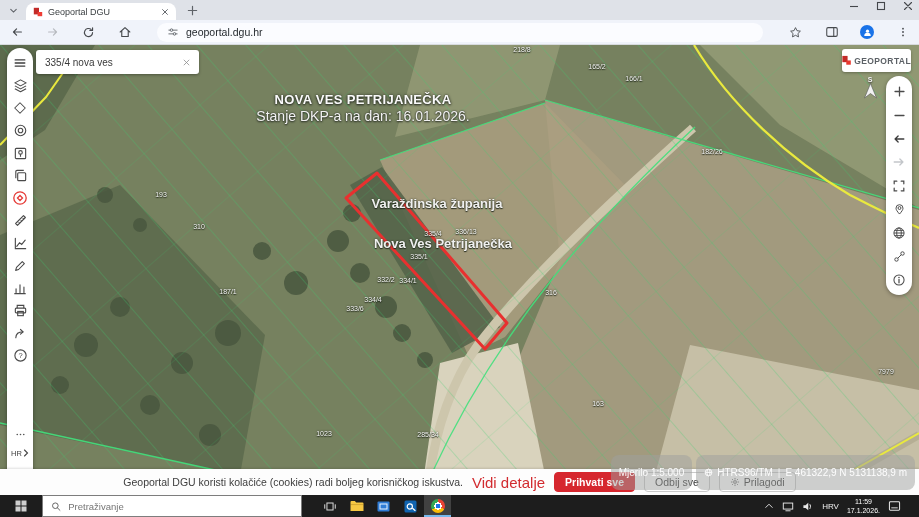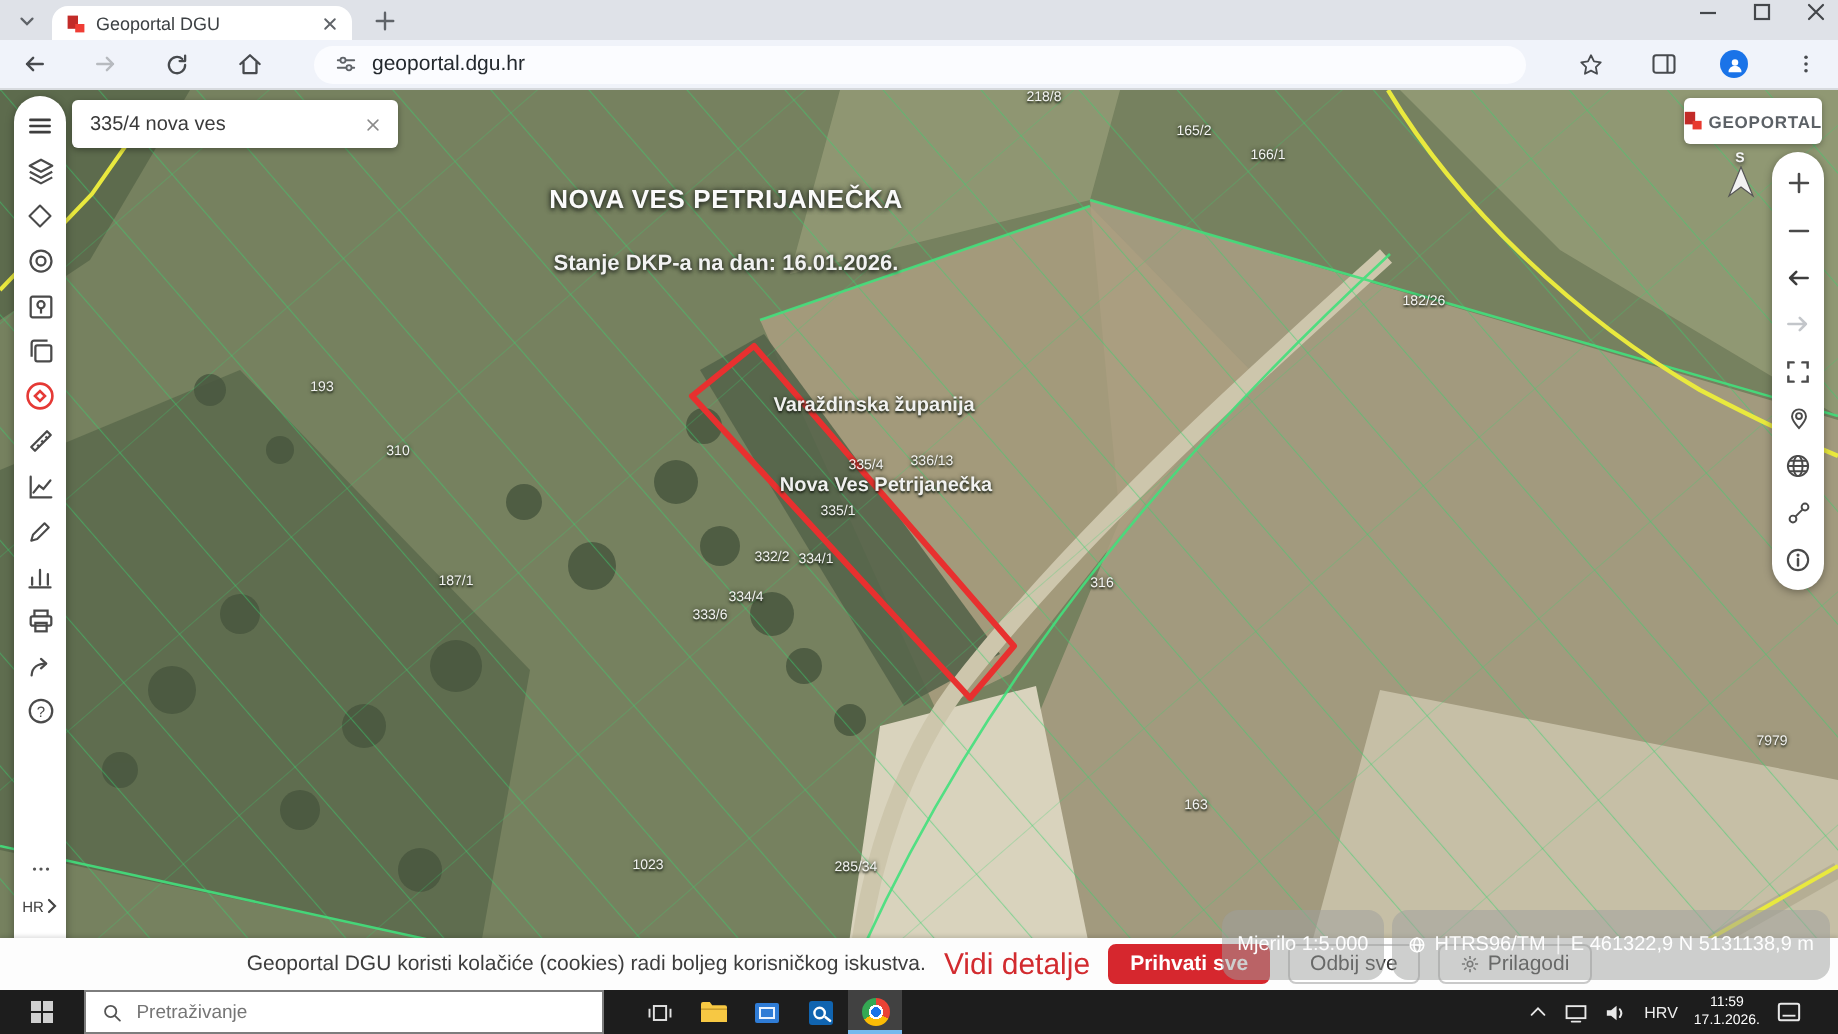--- a/index.html
+++ b/index.html
@@ -18,24 +18,24 @@
   .toolbar{height:25px;background:#f0f3fa;border-bottom:1px solid #d7dade;display:flex;align-items:center;gap:21px;padding:0 9px;flex:none}
   .nav-ic{width:15px;height:15px;display:flex;align-items:center;justify-content:center}
   .omnibox{flex:1;height:19px;background:#fbfcff;border-radius:10px;display:flex;align-items:center;gap:7px;padding:0 10px;margin:0 4px}
   .url{font-size:10.5px;color:#24292e}
   .avatar{width:14px;height:14px;border-radius:50%;background:#1a73e8;display:flex;align-items:center;justify-content:center}
 
   
   .map{position:relative;height:450px;flex:none;background:#76815f;overflow:hidden}
   .map svg.base{position:absolute;left:0;top:0}
   .maplabel{position:absolute;transform:translate(-50%,-50%);font-size:7px;color:rgba(255,255,255,.93);text-shadow:0 0 2px rgba(35,42,30,.95),0 1px 1px rgba(35,42,30,.9);white-space:nowrap;pointer-events:none}
-  .maplabel.place{font-size:10px;font-weight:bold}
+  .maplabel.place{font-size:13px;font-weight:bold}
   .map-titleblock{position:absolute;left:243px;top:47px;width:240px;text-align:center;pointer-events:none}
   .map-title{font-size:13px;font-weight:bold;color:#fafafa;letter-spacing:.3px;text-shadow:0 1px 2px #2a2f26,0 0 3px #2a2f26}
-  .map-subtitle{font-size:11px;font-weight:bold;color:#f2f2f2;text-shadow:0 1px 2px #2a2f26,0 0 2px #2a2f26;margin-top:19px}
+  .map-subtitle{font-size:14px;font-weight:normal;color:#f2f2f2;text-shadow:0 1px 2px #2a2f26,0 0 2px #2a2f26;margin-top:1px}
 
   .search-card{position:absolute;left:36px;top:5px;width:163px;height:24px;background:#fff;border-radius:3px;box-shadow:0 1px 3px rgba(0,0,0,.35);display:flex;align-items:center;padding:0 9px;gap:6px;z-index:4}
   .search-card input{border:none;outline:none;flex:1;font-size:10px;color:#3a3a3a;font-family:Liberation Sans, sans-serif;background:transparent}
 
   .logo-card{position:absolute;right:8px;top:4px;width:69px;height:23px;background:#fff;border-radius:3px;box-shadow:0 1px 3px rgba(0,0,0,.3);display:flex;align-items:center;justify-content:center;gap:3px;z-index:4}
   .logo-text{font-size:8.5px;font-weight:bold;color:#5c6166;letter-spacing:.4px}
 
   .north{position:absolute;left:859px;top:31px;width:22px;display:flex;flex-direction:column;align-items:center;z-index:3;pointer-events:none}
   .north .s{font-size:7px;font-weight:bold;color:#f5f5f5;text-shadow:0 1px 2px #333}
 

